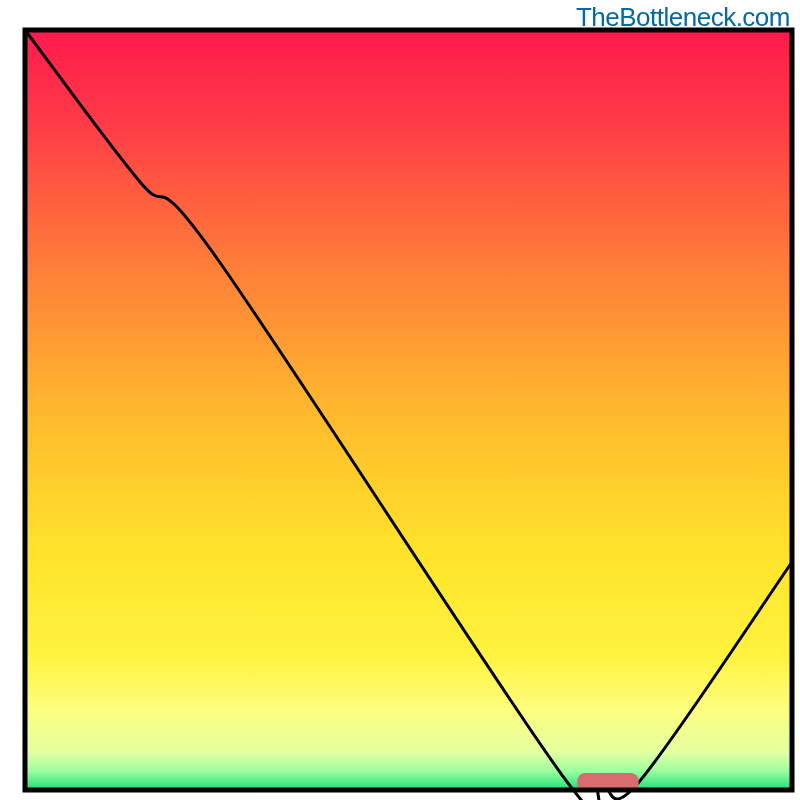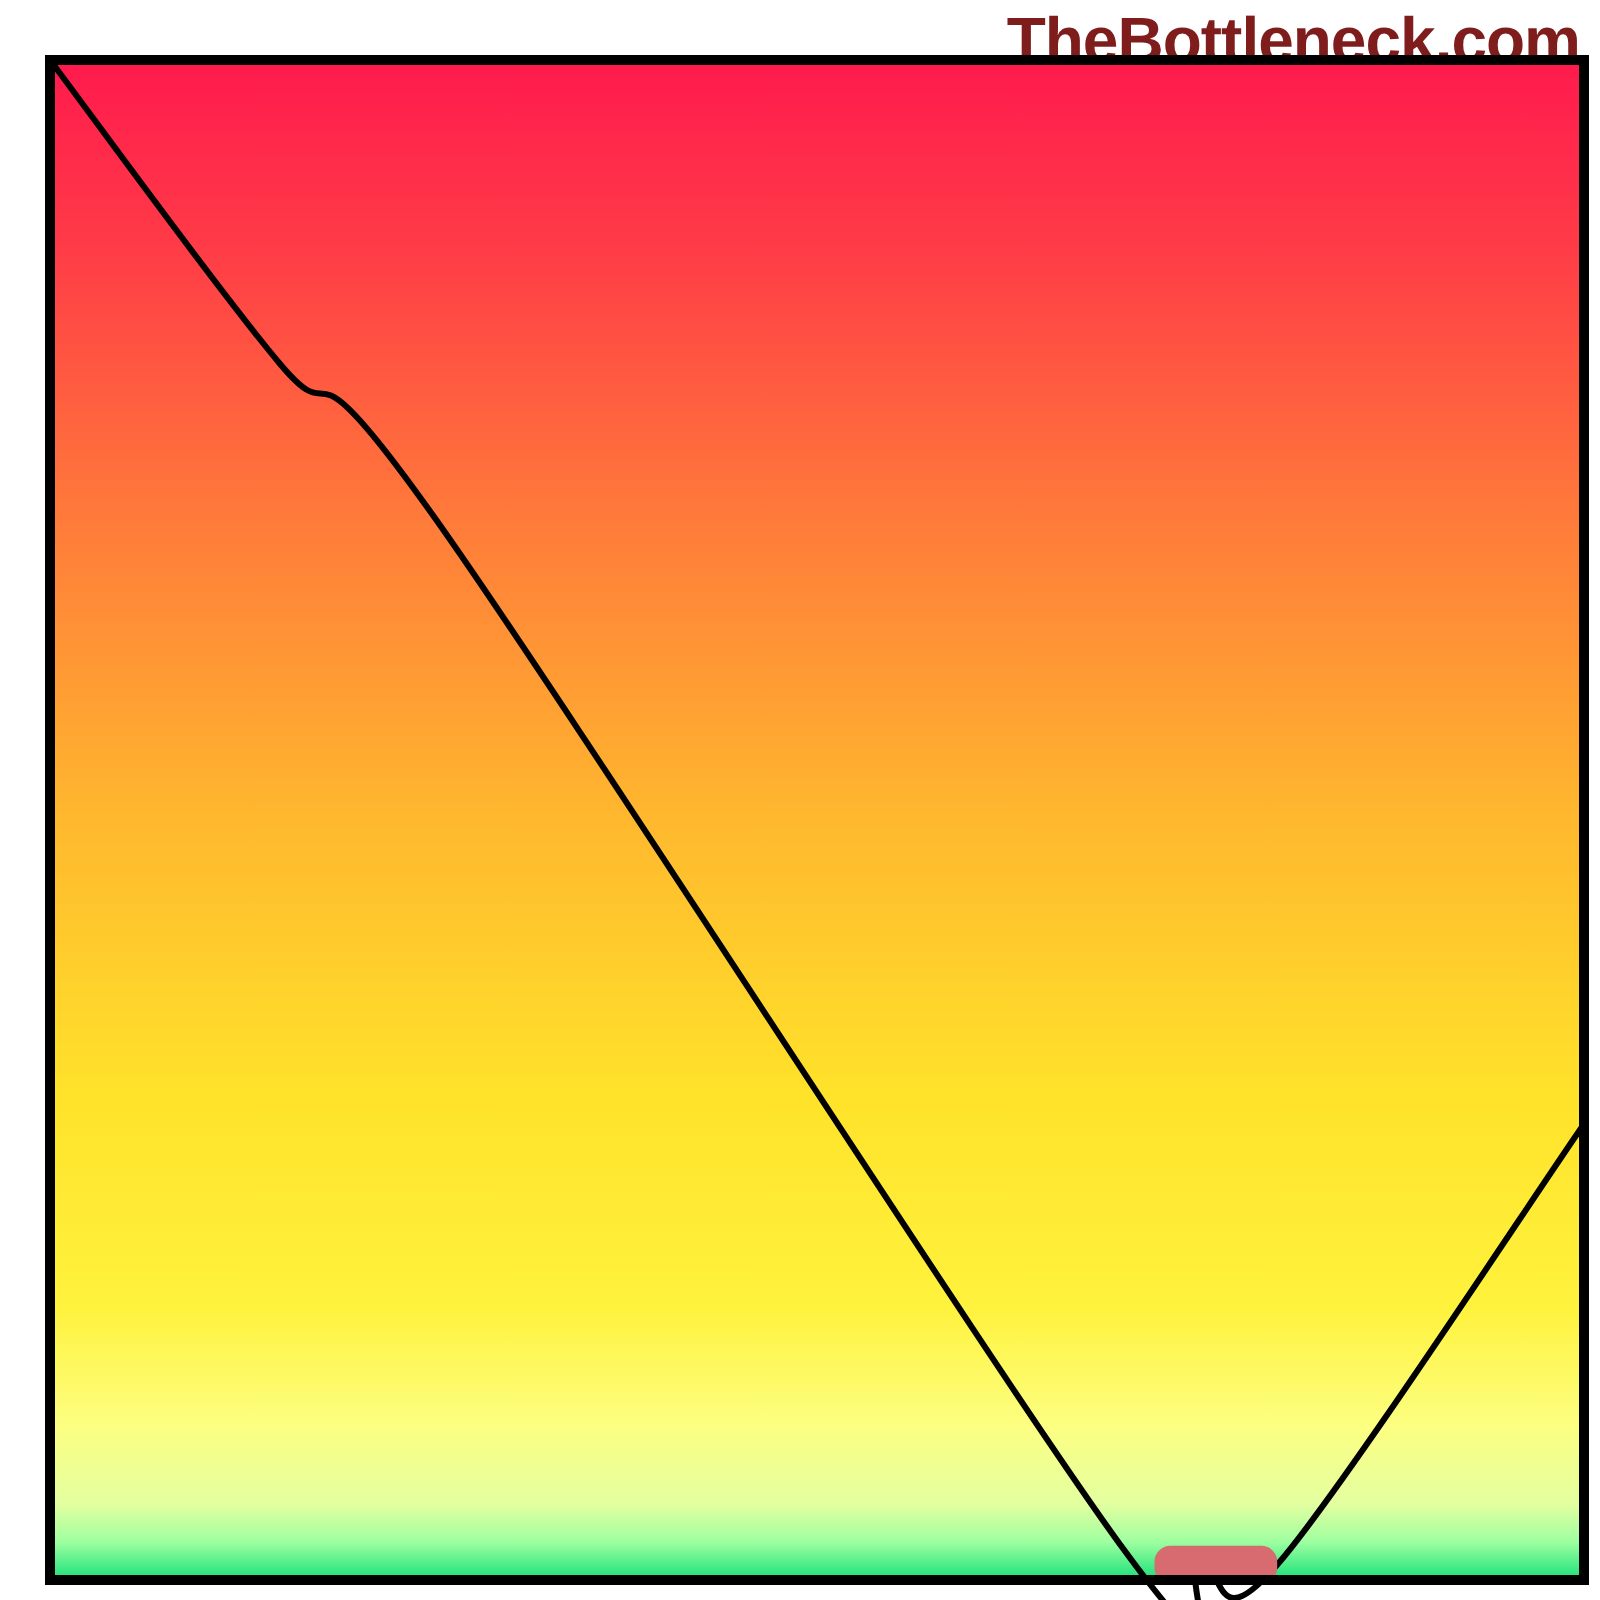--- a/index.html
+++ b/index.html
@@ -12,23 +12,23 @@
   }
   .canvas {
     position: relative;
     width: 800px;
     height: 800px;
   }
   .attribution {
     position: absolute;
     top: 2px;
     right: 10px;
-    font-size: 32px;
-    font-weight: 700;
-    color: #7f1d1d;
+    font-size: 26px;
+    font-weight: 400;
+    color: #0369a1;
     letter-spacing: -0.5px;
   }
   svg.plot {
     position: absolute;
     left: 0;
     top: 0;
   }
 </style>
 </head>
 <body>

